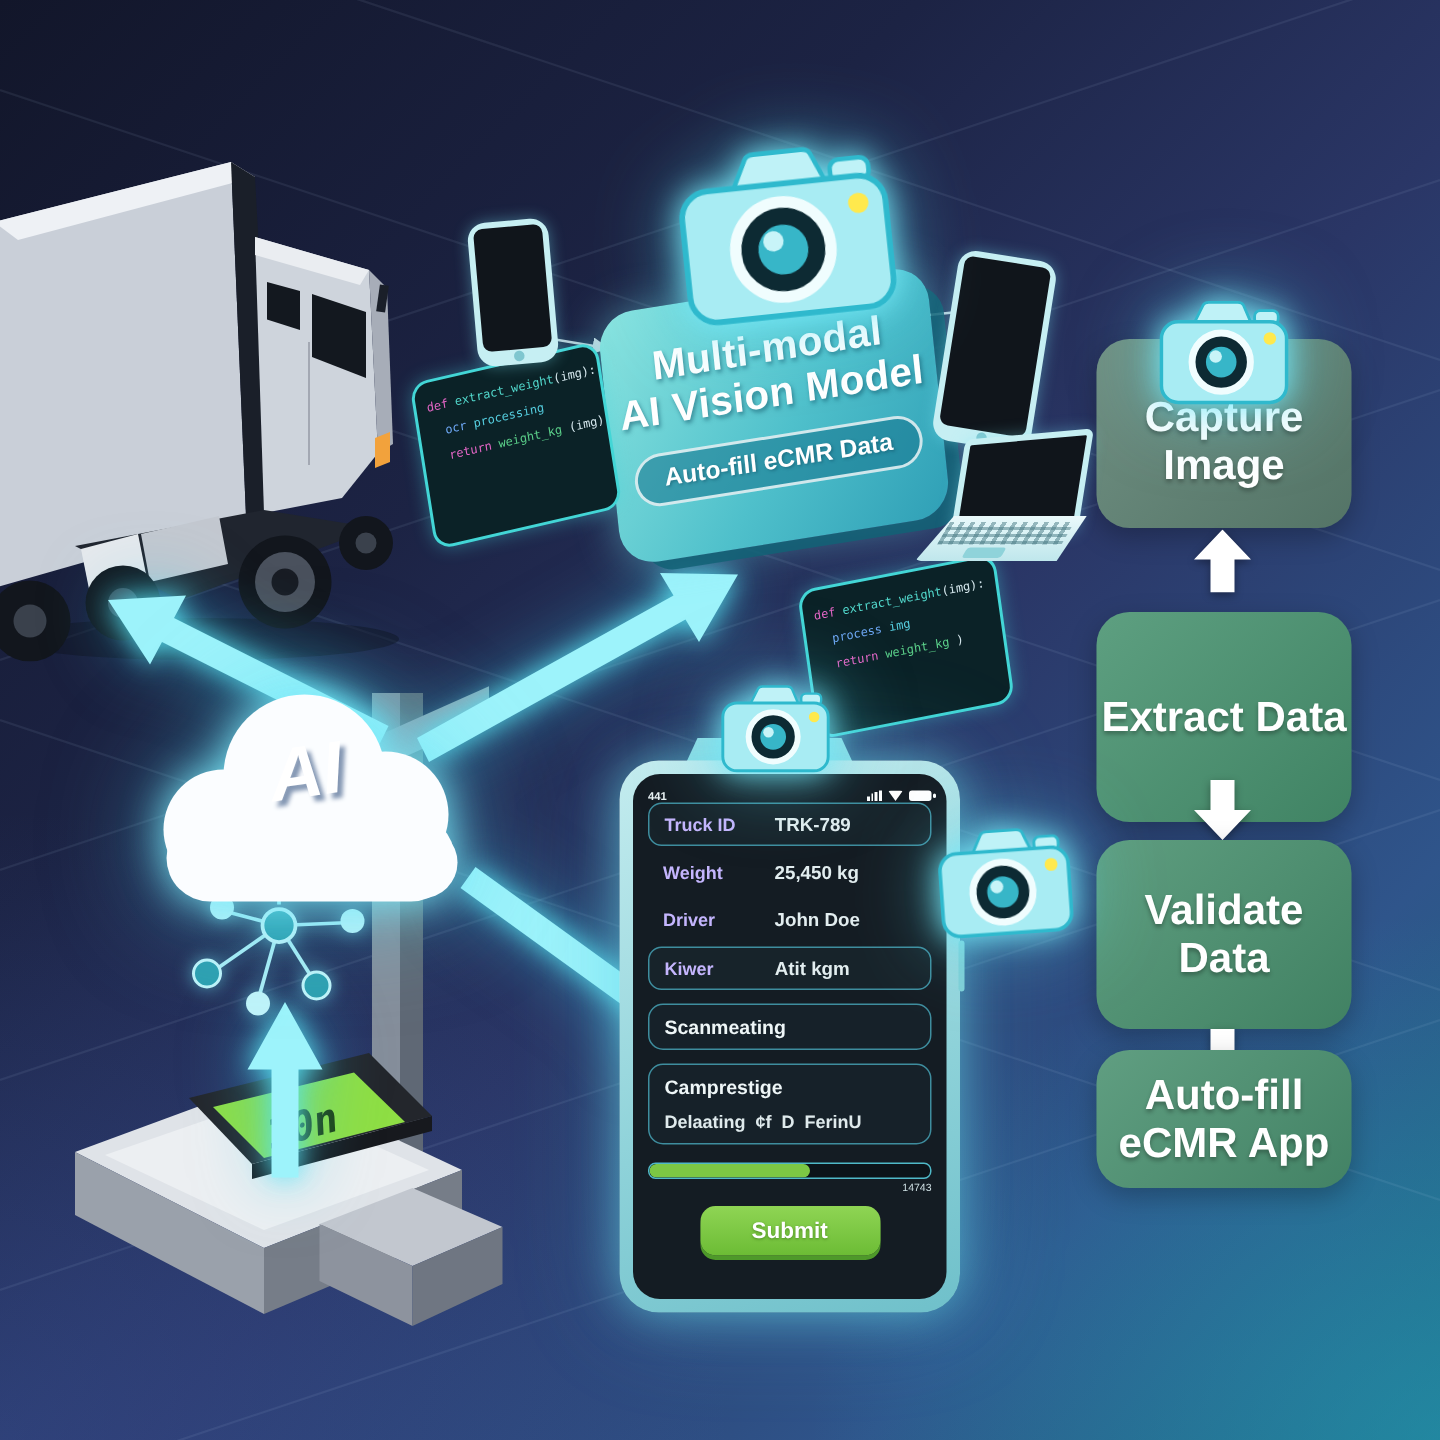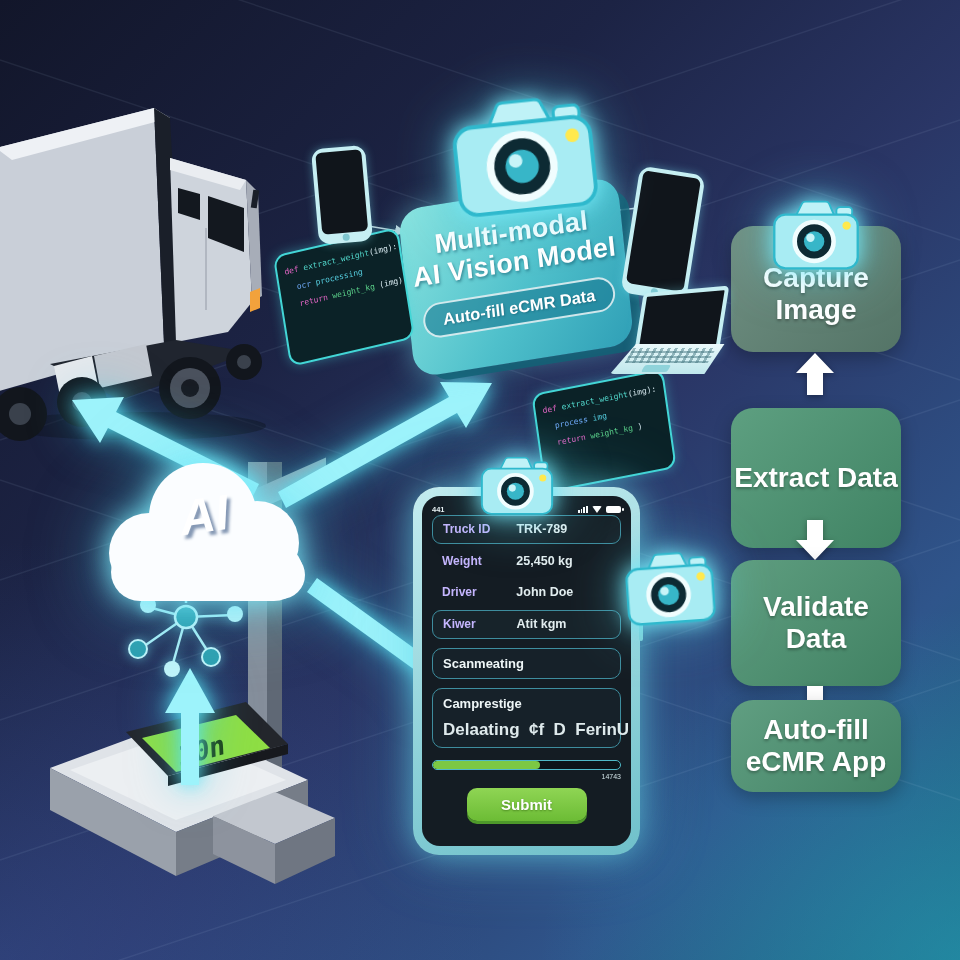--- a/index.html
+++ b/index.html
@@ -87,21 +87,21 @@
   
   .cam{position:absolute;z-index:8;filter:drop-shadow(0 0 10px rgba(120,235,250,.95)) drop-shadow(0 0 24px rgba(90,220,240,.5));}
   .cam-top{left:448px;top:92px;width:152px;height:124px;transform:rotate(-6deg);}
   .cam-phone{left:477px;top:453px;width:80px;height:64px;}
   .cam-mid{left:622px;top:548px;width:96px;height:78px;transform:rotate(-4deg);}
   .cam-flow{left:769px;top:196px;width:94px;height:76px;}
 
   
   .phone-tab{position:absolute;left:453px;top:492px;width:120px;height:26px;z-index:6;
     background:#9fdde2;clip-path:polygon(10% 0,90% 0,100% 100%,0 100%);}
-  .phone{position:absolute;left:413px;top:487px;width:227px;height:368px;z-index:7;border-radius:26px;
+  .phone{position:absolute;left:413px;top:507px;width:227px;height:368px;z-index:7;border-radius:26px;
     background:linear-gradient(160deg,#c4ecef 0%,#8ed2d9 60%,#6fc0ca 100%);padding:9px;box-sizing:border-box;
     box-shadow:0 0 30px rgba(110,225,240,.55),0 0 70px rgba(80,200,225,.3);}
   .phone::before{content:'';position:absolute;right:-3px;top:120px;width:4px;height:34px;background:#7fcfd6;border-radius:2px;}
   .screen{width:100%;height:100%;background:#141c23;border-radius:18px;padding:9px 10px;box-sizing:border-box;
     overflow:hidden;display:flex;flex-direction:column;}
   .status{display:flex;justify-content:space-between;align-items:center;height:10px;}
   .time{font-size:7.5px;font-weight:700;color:#e8f1f3;}
   .sticons{display:flex;align-items:center;gap:4px;}
   .sig{display:flex;align-items:flex-end;gap:1px;}
   .sig i{display:block;width:1.8px;background:#fff;}
@@ -110,21 +110,21 @@
   .batt{position:relative;width:15px;height:7px;background:#fff;border-radius:2px;}
   .batt::after{content:'';position:absolute;right:-2.5px;top:2px;width:2px;height:3px;background:#fff;border-radius:1px;}
   .app-title{font-size:29px;font-weight:700;color:#fff;margin:9px 0 9px 3px;letter-spacing:.5px;}
   .row{display:flex;align-items:center;height:26px;padding:0 10px;margin-bottom:5px;box-sizing:border-box;}
   .row.boxed{border:1.5px solid #3e8d9e;border-radius:9px;height:29px;background:rgba(30,55,65,.25);}
   .lbl{width:44%;font-size:12px;font-weight:700;color:#c4b5fd;}
   .val{font-size:12.5px;font-weight:600;color:#e2edef;}
   .section{border:1.5px solid #3e8d9e;border-radius:10px;margin-top:4px;margin-bottom:5px;
     padding:7px 10px;background:rgba(30,55,65,.2);}
   .section .s1{display:block;font-size:13px;font-weight:700;color:#eef6f7;}
-  .section.tall .s2{display:block;margin-top:9px;font-size:17px;font-weight:600;color:#dfeaec;white-space:pre;}
+  .section.tall .s2{display:block;margin-top:9px;font-size:12px;font-weight:600;color:#dfeaec;white-space:pre;}
   .pbar{margin-top:7px;height:9px;border:1px solid #4fb9c8;border-radius:5px;background:#0c1419;overflow:hidden;}
   .pfill{height:100%;background:#7cc844;border-radius:5px;}
   .pcap{text-align:right;font-size:7px;color:#cfe0e4;margin-top:3px;}
   .submit{display:block;margin:8px auto 16px;width:120px;height:33px;border:none;cursor:pointer;
     background:linear-gradient(180deg,#8fd554,#6cbc35);border-radius:10px;
     font-family:"Liberation Sans",sans-serif;font-size:15px;font-weight:700;color:#fff;
     text-shadow:0 1px 2px rgba(40,90,10,.55);box-shadow:0 3px 0 #4e992a;}
 
   
   .flow-box{position:absolute;left:731px;width:170px;border-radius:22px;z-index:4;

